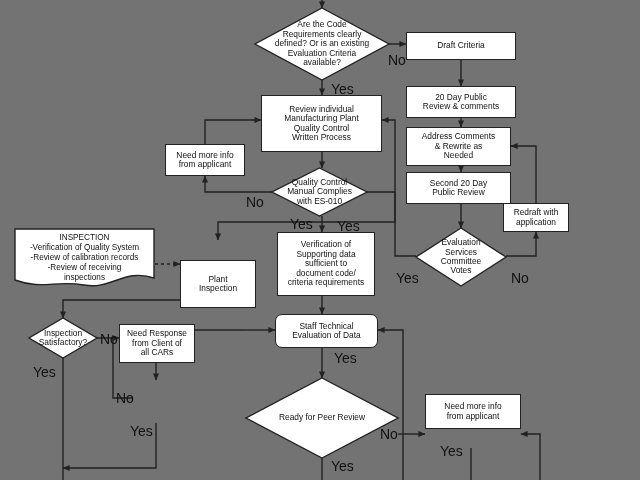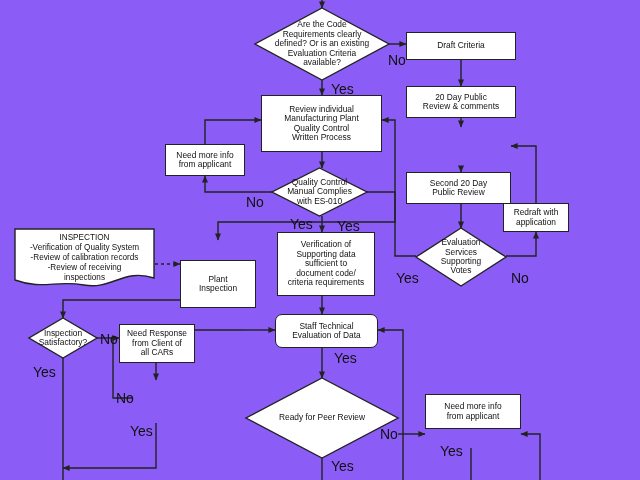--- a/index.html
+++ b/index.html
@@ -1,17 +1,17 @@
 <!DOCTYPE html>
 <html><head>
 <meta charset="utf-8">
 <style>
   html,body{margin:0;padding:0;background:#ffffff;}
   body{font-family:"Liberation Sans", sans-serif;}
-  #canvas{position:relative;width:640px;height:480px;background:#8b5cf6;overflow:hidden;}
+  #canvas{position:relative;width:640px;height:480px;background:#737373;overflow:hidden;}
   .node{position:absolute;box-sizing:border-box;display:flex;align-items:center;justify-content:center;text-align:center;color:#111;line-height:1.12;}
   .box{border:1.4px solid #222;background:#fff;font-size:8.4px;padding:2px;}
   .diamond-wrap{position:absolute;}
   .diamond-wrap svg{position:absolute;left:0;top:0;overflow:visible;}
   .diamond-label{position:absolute;left:0;top:0;width:100%;height:100%;display:flex;align-items:center;justify-content:center;text-align:center;font-size:8.4px;color:#111;line-height:1.12;pointer-events:none;}
   .edge-label{position:absolute;font-size:14px;color:#111;white-space:nowrap;}
   .note{position:absolute;}
   .note .note-text{position:absolute;left:0;top:0;width:100%;display:flex;flex-direction:column;align-items:center;justify-content:flex-start;font-size:8.2px;line-height:1.22;color:#111;padding-top:5px;box-sizing:border-box;}
   .note .note-text .t{display:block;text-align:center;}
   #wires{position:absolute;left:0;top:0;width:640px;height:480px;overflow:visible;}
@@ -114,37 +114,44 @@
       </span>
   </div>
 
   <div class="node box" style="left:406px;top:86px;width:110px;height:32px;">
     <span>
         <span class="lbl-line">20 Day Public</span>
         <span class="lbl-line">Review &amp; comments</span>
       </span>
   </div>
 
+  <div class="node box" style="left:406px;top:127px;width:105px;height:39px;">
+    <span>
+        <span class="lbl-line">Address Comments</span>
+        <span class="lbl-line">&amp; Rewrite as</span>
+        <span class="lbl-line">Needed</span>
+      </span>
+  </div>
 
   <div class="node box" style="left:406px;top:172px;width:105px;height:32px;justify-content:center;">
     <span>
         <span class="lbl-line">Second 20 Day</span>
         <span class="lbl-line">Public Review</span>
       </span>
   </div>
 
   <div class="diamond-wrap" style="left:416px;top:228px;width:90px;height:58px;">
     <svg width="90" height="58" xmlns="http://www.w3.org/2000/svg">
         <polygon points="45,0 90,29 45,58 0,29" fill="#fff" stroke="#222" stroke-width="1.4"></polygon>
       </svg>
     <div class="diamond-label">
       <span>
           <span class="lbl-line">Evaluation</span>
           <span class="lbl-line">Services</span>
-          <span class="lbl-line">Supporting</span>
+          <span class="lbl-line">Committee</span>
           <span class="lbl-line">Votes</span>
         </span>
     </div>
   </div>
 
   <div class="node box" style="left:503px;top:203px;width:66px;height:29px;justify-content:center;">
     <span>
         <span class="lbl-line">Redraft with</span>
         <span class="lbl-line">application</span>
       </span>

